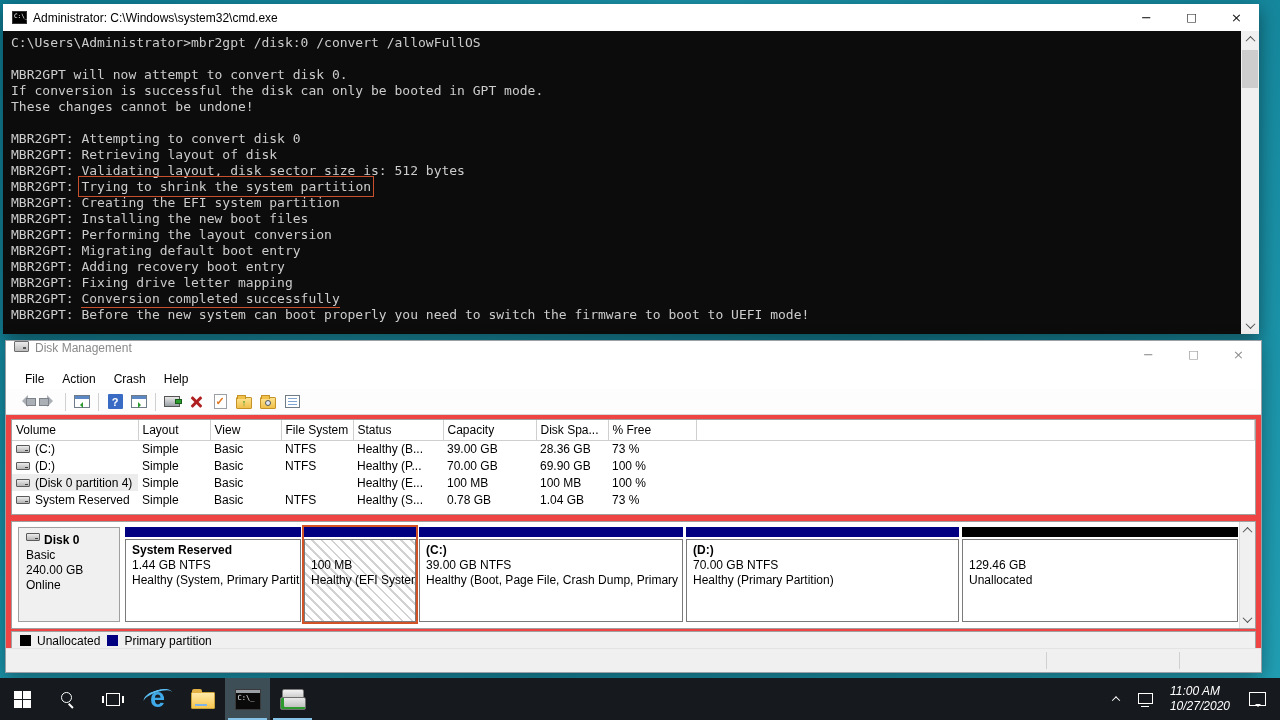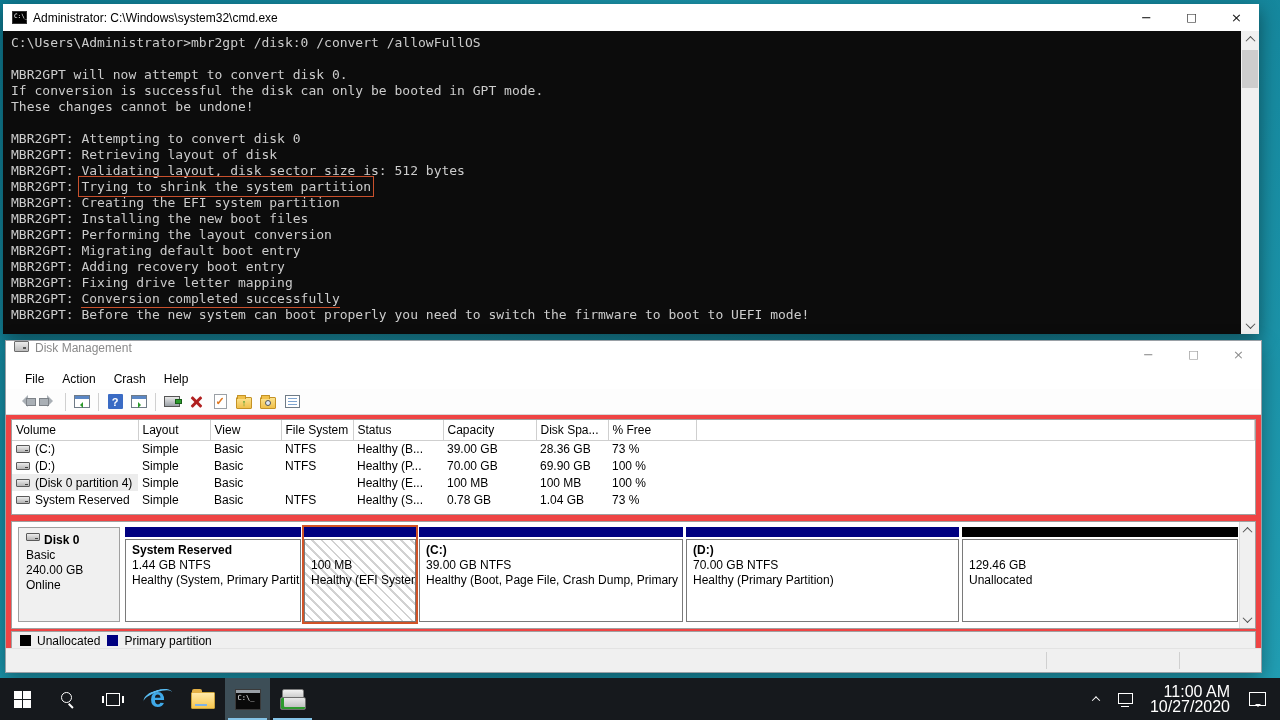--- a/index.html
+++ b/index.html
@@ -146,21 +146,21 @@
   .drive-glyph::after { content:""; position:absolute; left:0px; top:5px; width:24px; height:11px;
     background:linear-gradient(#e9e9e9,#b9b9b9); border:1px solid #6d6d6d; border-radius:2px;
     box-shadow:inset 3px -2px 0 #2c9a2c; }
 
   .tray { position:absolute; right:0; top:0; bottom:0; display:flex; align-items:center; }
   .tray-chevron { width:26px; height:42px; display:flex; align-items:center; justify-content:center; }
   .tray-chevron .chev { border-color:#fff; width:6px; height:6px; }
   .net-glyph { width:18px; height:14px; position:relative; margin:0 7px; }
   .net-glyph::before { content:""; position:absolute; left:2px; top:1px; width:13px; height:9px; border:1.5px solid #fff; }
   .net-glyph::after { content:""; position:absolute; left:5px; bottom:-1px; width:8px; height:1.5px; background:#fff; box-shadow:-2px -2px 0 -0.5px #fff; }
-  .clock { color:#fff; font-size:16px; line-height:15px; text-align:right; padding:0 9px; }
+  .clock { color:#fff; font-size:12px; line-height:15px; text-align:left; padding:0 9px;font-style:italic; }
   .action-glyph { width:17px; height:14px; border:1.5px solid #fff; position:relative; margin:0 14px 0 10px; }
   .action-glyph::after { content:""; position:absolute; left:5px; bottom:-5px; width:0; height:0;
     border:3px solid transparent; border-top-color:#fff; }
 </style>
 </head>
 <body>
 
 <div class="cmd-window">
   <div class="cmd-titlebar">
     <span class="cmd-title-icon"></span>

